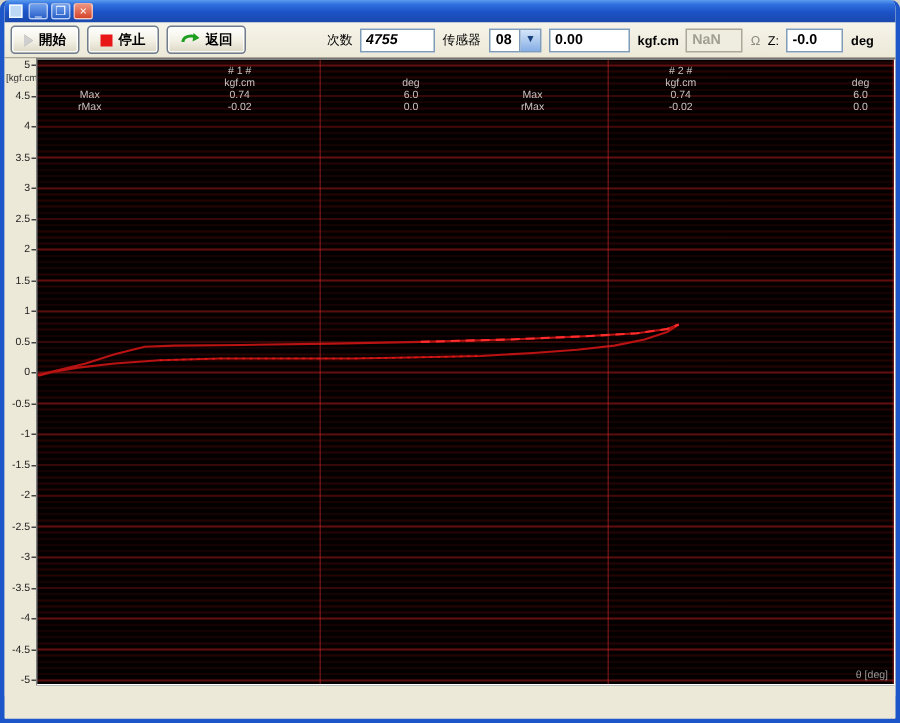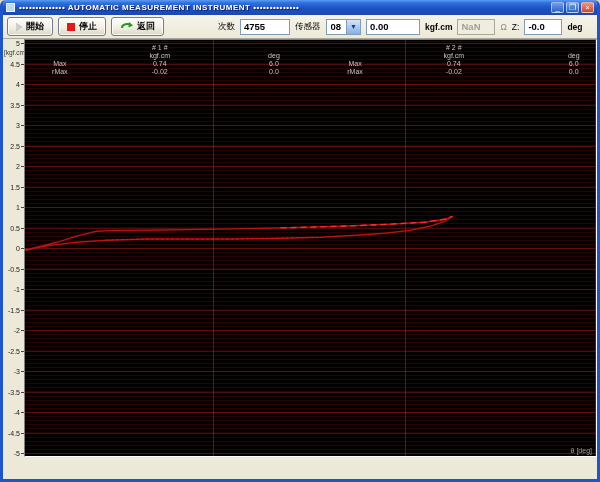--- a/index.html
+++ b/index.html
@@ -90,21 +90,20 @@
     color:#c9c2c2; white-space:nowrap; }
   .xaxis-label{ position:absolute; right:4px; bottom:2px; font-size:7px; color:#9a9a9a; }
 </style>
 </head>
 <body>
 
 <div class="window">
 
   <div class="titlebar">
     <div class="app-icon"></div>
-    <div class="title-text">••••••••••••••  AUTOMATIC MEASUREMENT INSTRUMENT  ••••••••••••••</div>
     <div class="win-btns">
       <div class="win-btn">_</div>
       <div class="win-btn">❐</div>
       <div class="win-btn close">×</div>
     </div>
   </div>
 
 
   <div class="toolbar">
     <button class="tbtn">
@@ -119,21 +118,21 @@
       <svg width="13" height="10" viewBox="0 0 13 10">
         <path d="M2 6 C2 2 8 1 11 3" fill="none" stroke="#1e9e1e" stroke-width="2"></path>
         <polygon points="9,0 13,3.4 8.4,5.6" fill="#1e9e1e"></polygon>
       </svg>
       <span>返回</span>
     </button>
 
     <span class="spacer"></span>
 
     <span class="tb-label">次数</span>
-    <input class="tb-input" style="width: 50px;" value="4755">
+    <input class="tb-input" style="width: 50px; font-style: italic;" value="4755">
 
     <span class="tb-label">传感器</span>
     <span class="combo">
       <span class="val">08</span>
       <span class="arrow">▼</span>
     </span>
 
     <input class="tb-input" style="width: 54px;" value="0.00">
     <span class="tb-label bold">kgf.cm</span>
 

